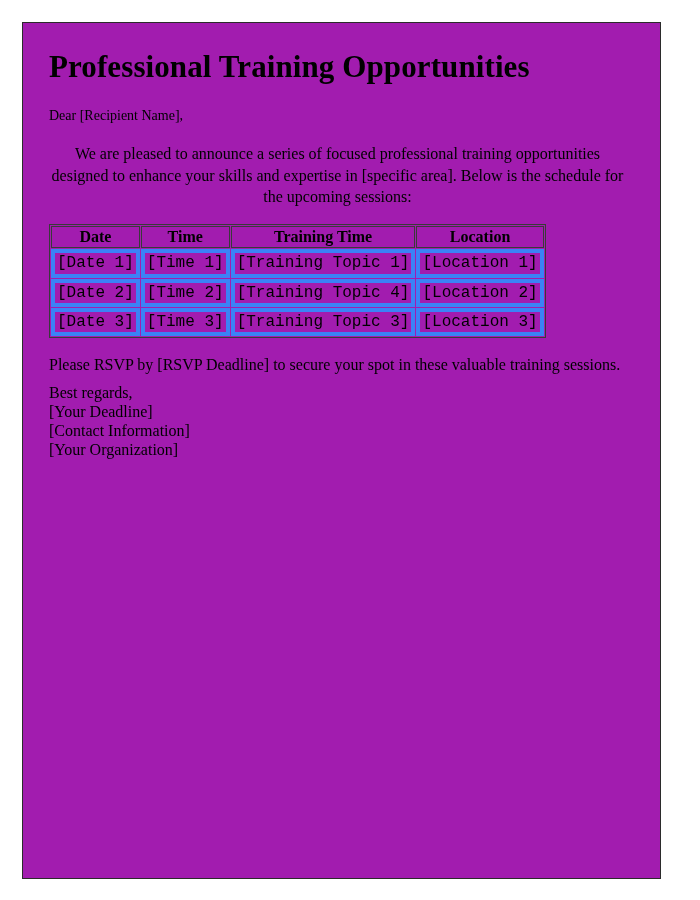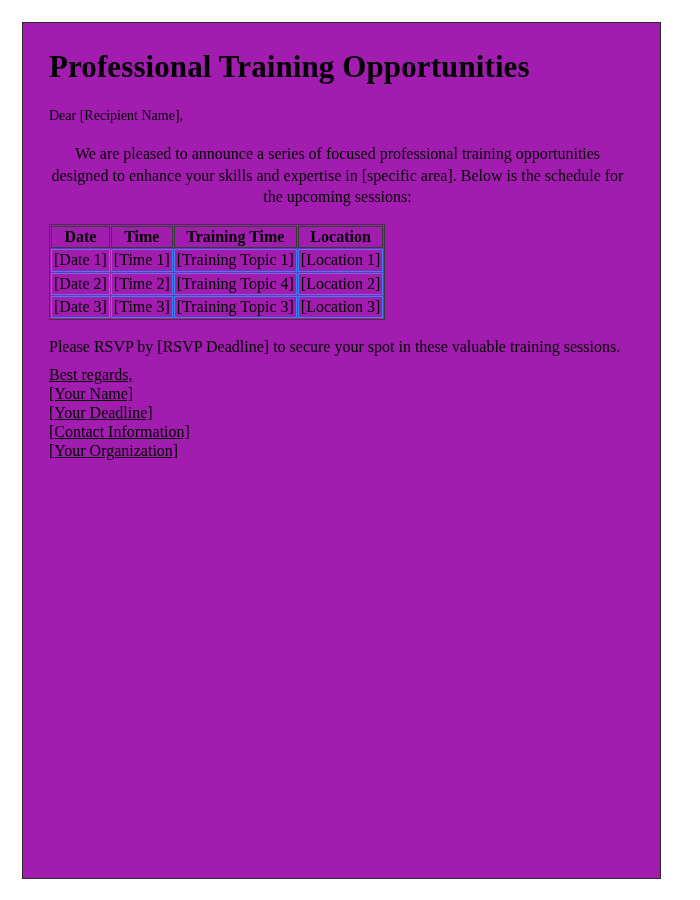--- a/index.html
+++ b/index.html
@@ -71,38 +71,38 @@
 
   table.schedule-table th {
     border: 1px solid #3a3a3a;
     font-weight: bold;
     text-align: center;
     padding: 1px 5px;
     white-space: nowrap;
   }
 
   table.schedule-table td {
-    border: 1px solid #3b82f6;
+    border: 4px solid #3b82f6;
     text-align: left;
     padding: 1px 2px;
     white-space: nowrap;
+    font-family: Liberation Mono, monospace;
   }
 
   .rsvp-paragraph {
     font-size: 16px;
     line-height: 1.3;
     margin: 17px 0 7px 0;
     width: 580px;
   }
 
   .signature-block {
     font-size: 16px;
     line-height: 1.18;
     margin: 8px 0 0 0;
-    text-decoration: underline;
   }
 
   .signature-line {
     display: block;
     white-space: pre;
   }
 </style>
 </head>
 <body>
 
@@ -145,20 +145,19 @@
             <td>[Location 3]</td>
           </tr>
         </tbody>
       </table>
     </div>
 
     <p class="rsvp-paragraph">Please RSVP by [RSVP Deadline] to secure your spot in these valuable training sessions.</p>
 
     <div class="signature-block">
       <span class="signature-line">Best regards,</span>
-      <span class="signature-line">[Your Name]</span>
       <span class="signature-line">[Your Deadline]</span>
       <span class="signature-line">[Contact Information]</span>
       <span class="signature-line">[Your Organization]</span>
     </div>
 
   </div>
 </div>
 
 </body></html>

